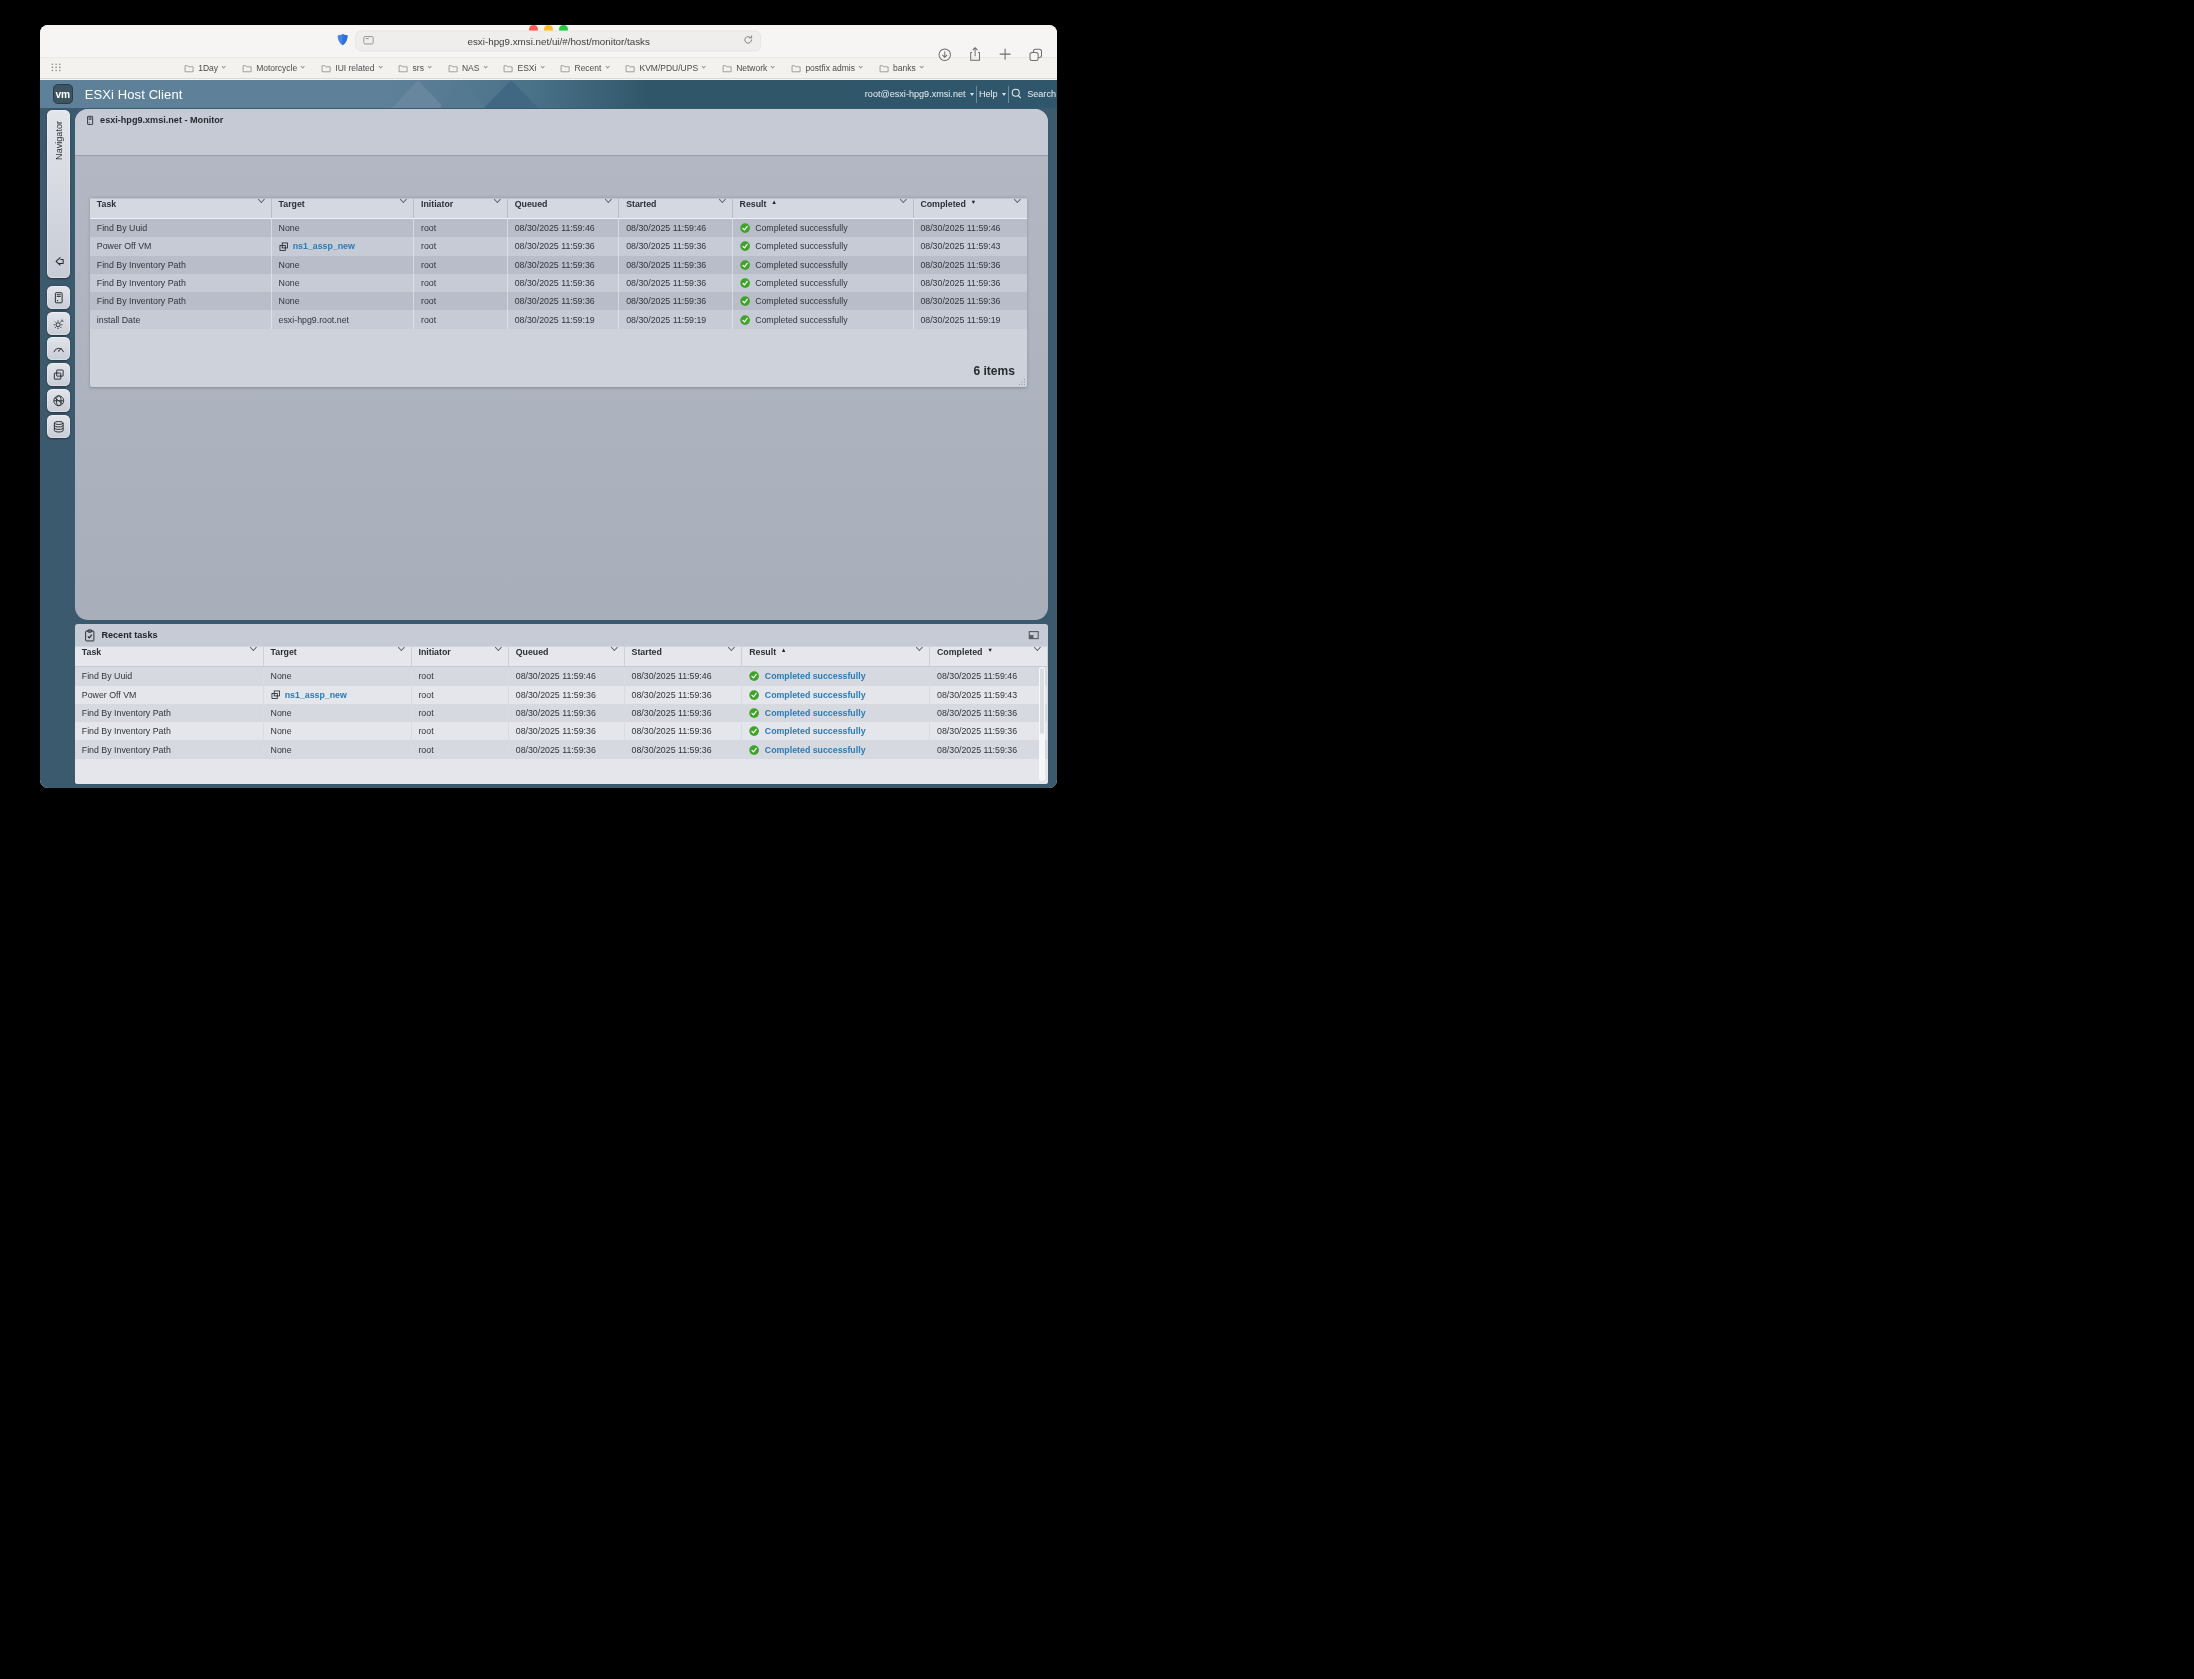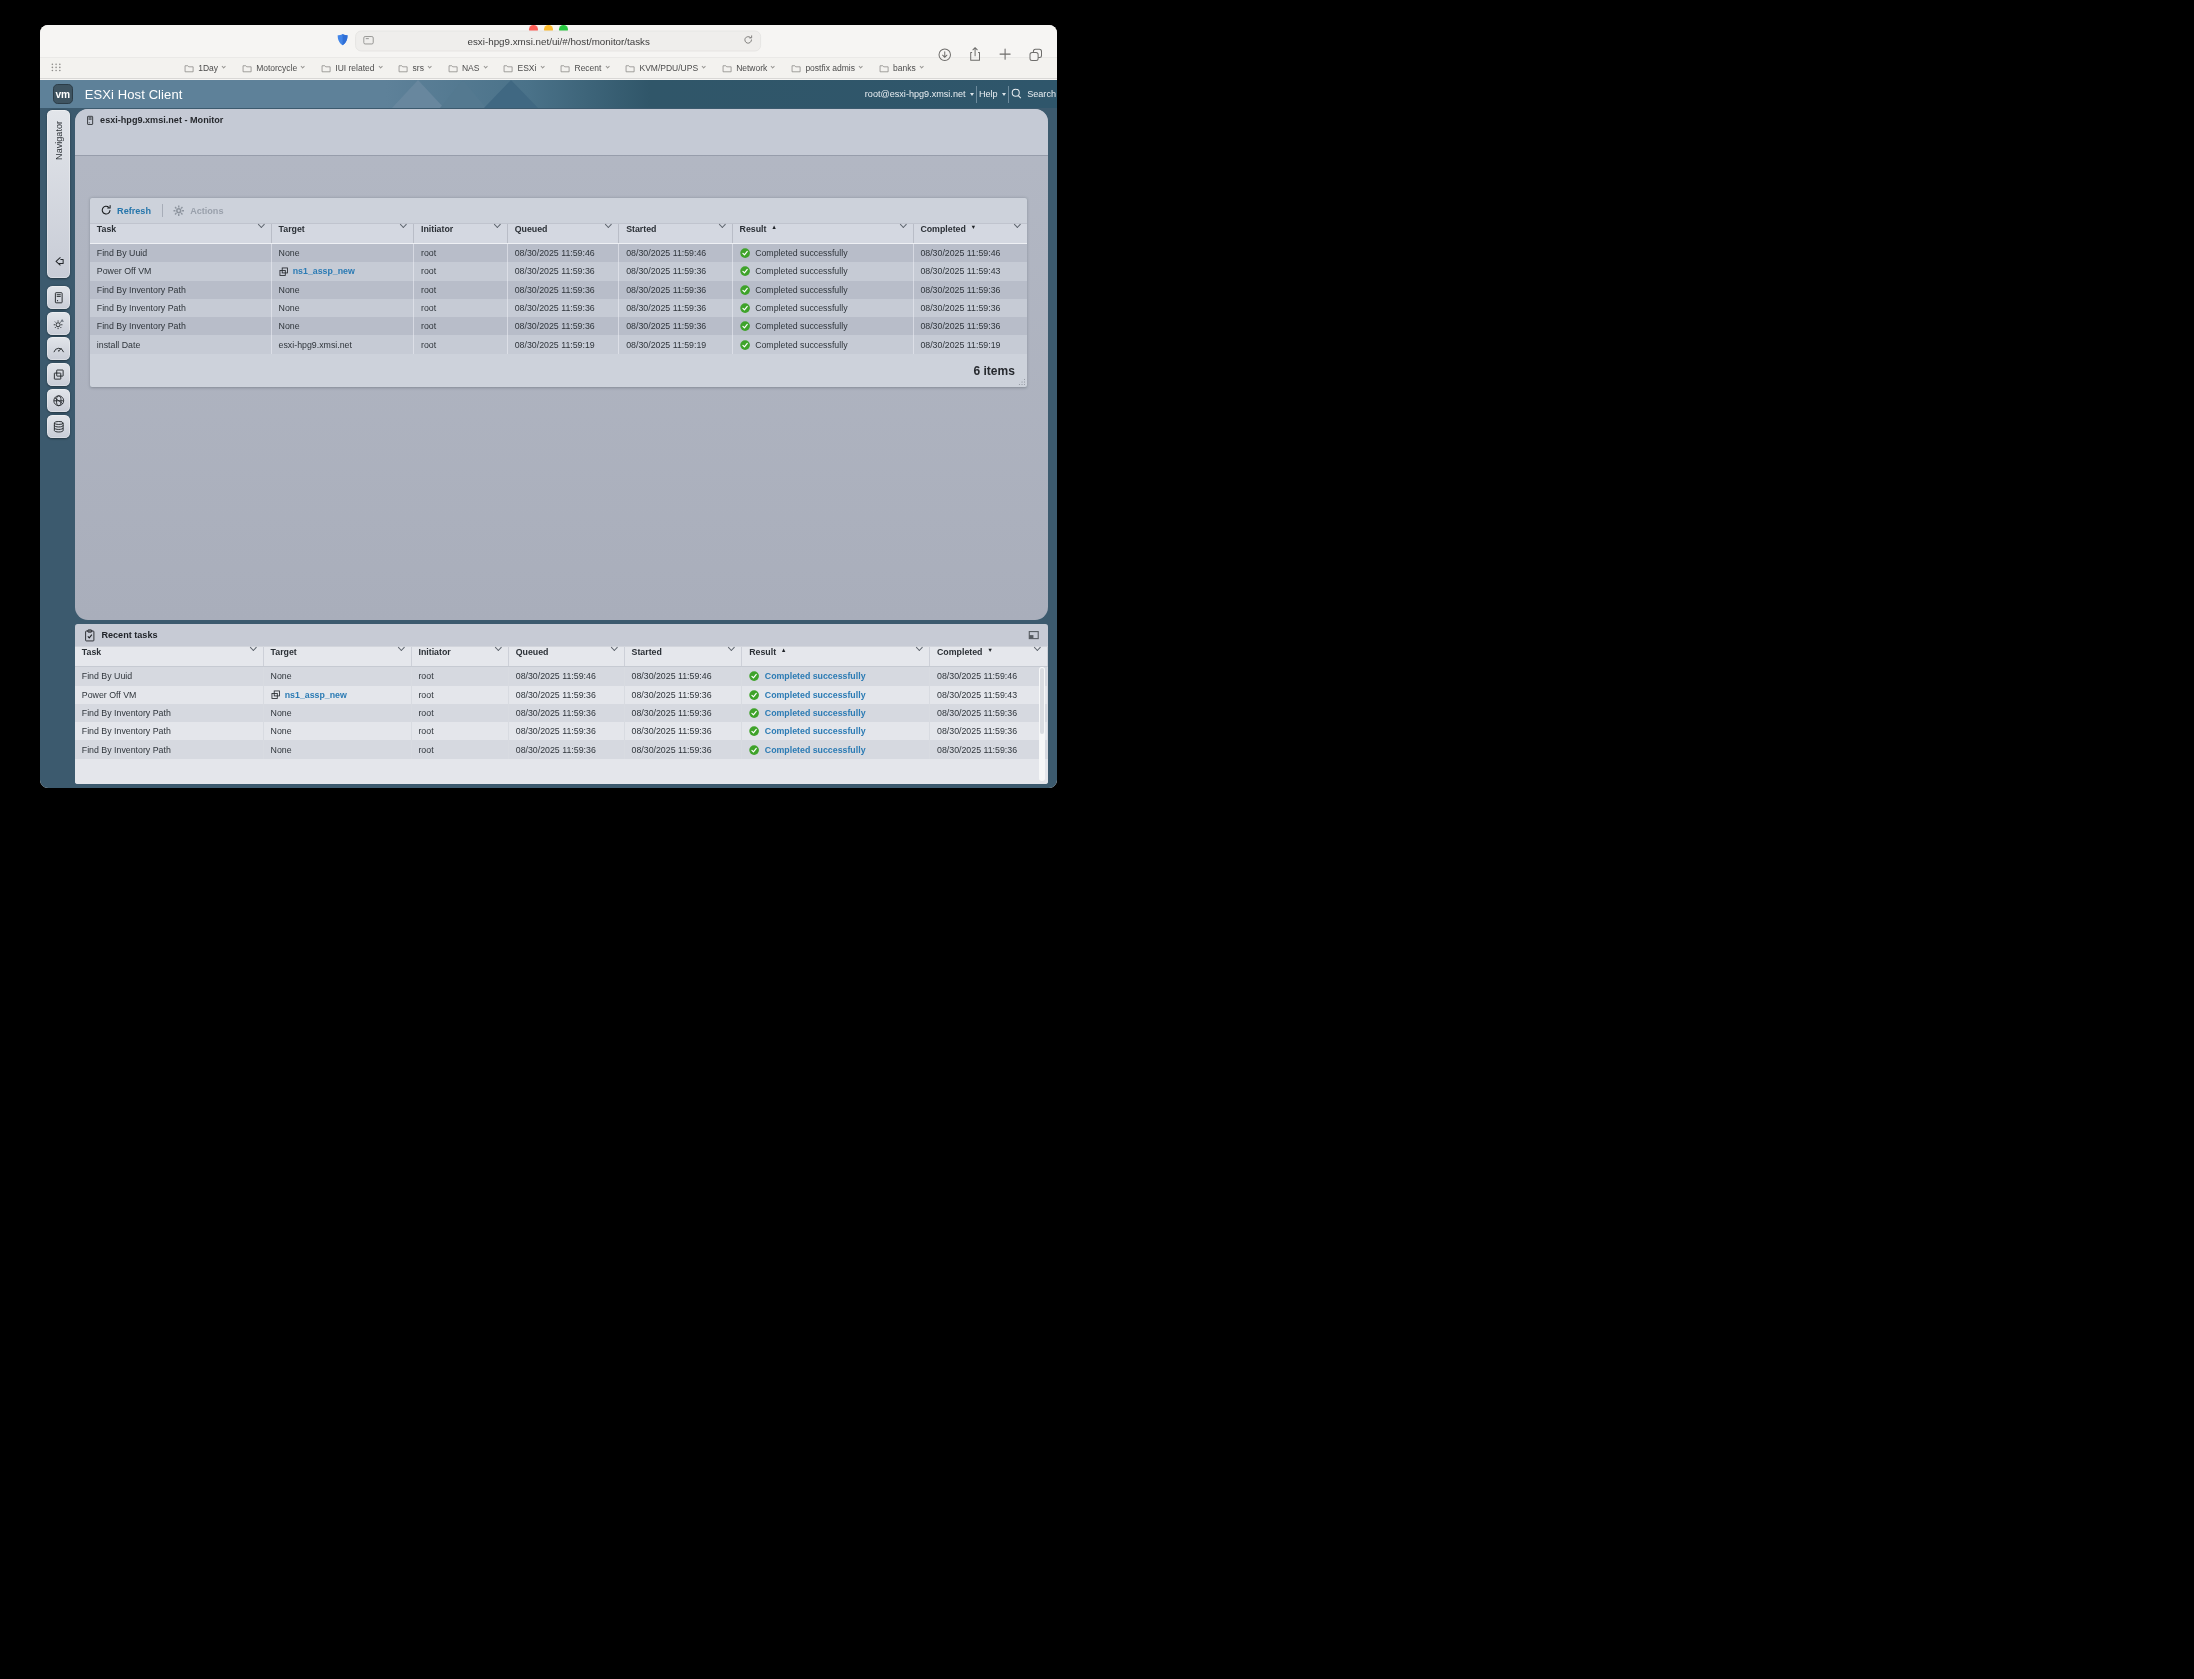--- a/index.html
+++ b/index.html
@@ -395,37 +395,20 @@
           <svg width="10.2" height="10.8" viewBox="0 0 20 20" fill="none" stroke="#1d2024" stroke-width="1.6">
               <rect x="5" y="2" width="10" height="16" rx="1"></rect>
               <path d="M7 5h6M7 7.6h6"></path>
               <circle cx="8.2" cy="14.8" r="1" fill="#1d2024" stroke="none"></circle>
             </svg>
           <span>esxi-hpg9.xmsi.net - Monitor</span>
         </div>
       </div>
 
       <div class="table-card">
-        <div class="toolbar">
-          <span style="display:flex;align-items:center;">
-            <svg width="12.2" height="12.2" viewBox="0 0 20 20" fill="none" stroke="#15181b" stroke-width="1.7" stroke-linecap="round">
-                <path d="M16.4 10.5 a6.4 6.4 0 1 1 -2-5.1"></path>
-                <path d="M16.6 2.4 v4 h-4"></path>
-              </svg>
-            <span class="tb-lbl tb-refresh-lbl">Refresh</span>
-          </span>
-          <span class="tb-sep2"></span>
-          <span style="display:flex;align-items:center;">
-            <svg width="11.5" height="11.5" viewBox="0 0 18 18" fill="none" stroke="#8d949e">
-                <circle cx="9" cy="9" r="3" stroke-width="2.4"></circle>
-                <path stroke-width="2.2" d="M9 0.8v3M9 14.2v3M0.8 9h3M14.2 9h3M3.2 3.2l2.1 2.1M12.7 12.7l2.1 2.1M3.2 14.8l2.1-2.1M12.7 5.3l2.1-2.1"></path>
-              </svg>
-            <span class="tb-lbl tb-actions-lbl">Actions</span>
-          </span>
-        </div>
         <div class="thead">
             <div class="th c1">
               <span class="th-lbl">Task</span>
               <span class="chev"></span>
             </div>
             <div class="th c2">
               <span class="th-lbl">Target</span>
               <span class="chev"></span>
             </div>
             <div class="th c3">
@@ -528,21 +511,21 @@
                 <svg class="chk" width="10.2" height="10.2" viewBox="0 0 16 16">
                   <circle cx="8" cy="8" r="7.6" fill="#3fa32a"></circle>
                   <path d="M4.6 8.4 L7 10.8 L11.4 5.4" fill="none" stroke="#fff" stroke-width="1.9" stroke-linecap="round" stroke-linejoin="round"></path>
                 </svg>
                 <span>Completed successfully</span>
               </div>
               <div class="td c7">08/30/2025 11:59:36</div>
             </div>
             <div class="trow">
               <div class="td c1">install Date</div>
-              <div class="td c2">esxi-hpg9.xmsi.net</div>
+              <div class="td c2">esxi-hpg9.root.net</div>
               <div class="td c3">root</div>
               <div class="td c4">08/30/2025 11:59:19</div>
               <div class="td c5">08/30/2025 11:59:19</div>
               <div class="td c6">
                 <svg class="chk" width="10.2" height="10.2" viewBox="0 0 16 16">
                   <circle cx="8" cy="8" r="7.6" fill="#3fa32a"></circle>
                   <path d="M4.6 8.4 L7 10.8 L11.4 5.4" fill="none" stroke="#fff" stroke-width="1.9" stroke-linecap="round" stroke-linejoin="round"></path>
                 </svg>
                 <span>Completed successfully</span>
               </div>

